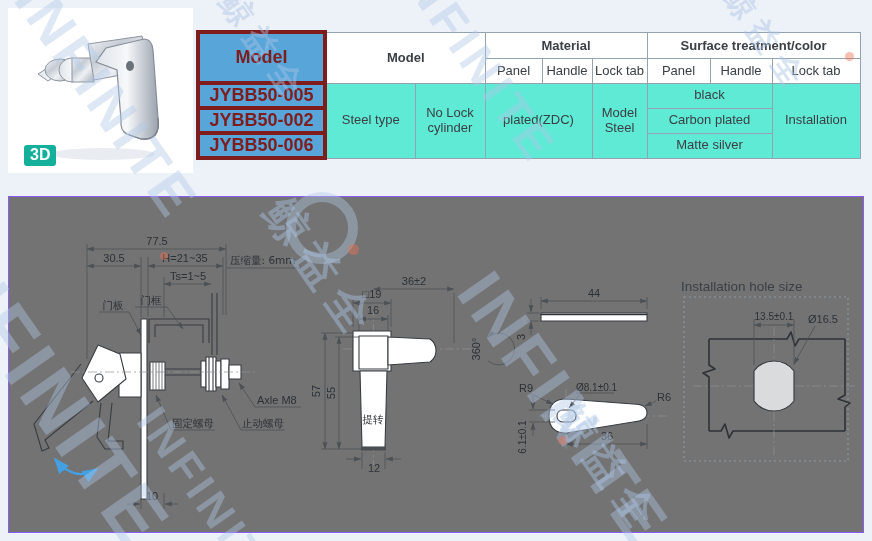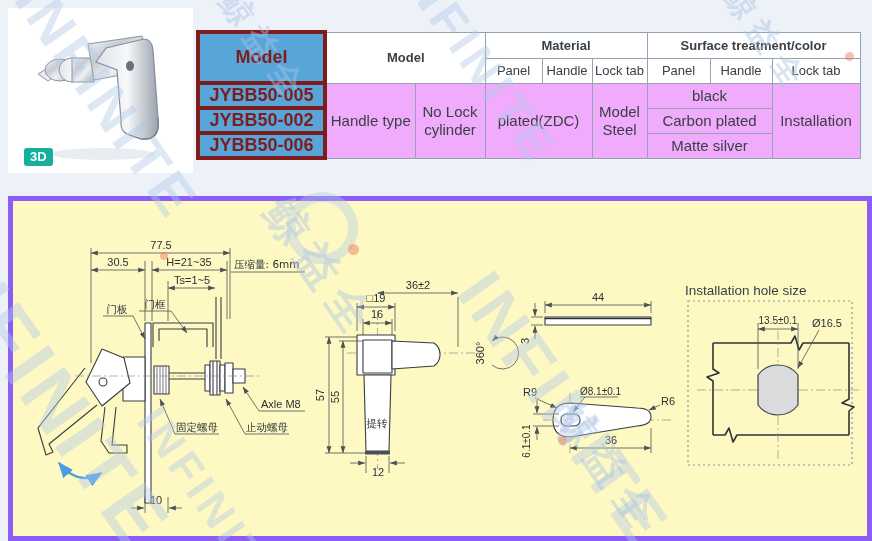--- a/index.html
+++ b/index.html
@@ -11,35 +11,35 @@
   
   .wm-layer{position:absolute;inset:0;z-index:6;pointer-events:none;}
   .wm{position:absolute;font-weight:700;letter-spacing:5px;white-space:nowrap;
       color:rgba(176,200,230,0.42);transform-origin:left top;transform:rotate(55deg);}
   .wm.cjk{letter-spacing:10px;color:rgba(170,196,228,0.45);}
   .wm-dot{position:absolute;border-radius:50%;background:rgba(233,112,84,0.45);}
   .wm-ring{position:absolute;border:10px solid rgba(178,202,230,0.40);border-radius:50%;}
   
   .photo-card{position:absolute;left:8px;top:8px;width:185px;height:165px;background:#ffffff;z-index:2;}
   .badge-3d{position:absolute;left:16px;bottom:7px;background:#14b09b;color:#fff;
-    font-size:13px;font-weight:700;padding:1px 6px 2px 6px;border-radius:3px;z-index:3;}
+    font-size:16px;font-weight:700;padding:1px 6px 2px 6px;border-radius:3px;z-index:3;}
   
   table.spec{position:absolute;left:196px;top:30px;width:662px;z-index:2;
     border-collapse:collapse;table-layout:fixed;}
   table.spec th,table.spec td{border:1px solid #93a3b2;text-align:center;vertical-align:middle;
     padding:0 2px;color:#3b4046;font-weight:400;overflow:hidden;}
   table.spec th{background:#ffffff;font-size:13px;}
   table.spec .top-h{font-weight:600;}
-  table.spec td{background:#f0abfc;font-size:15px;line-height:1.15;}
+  table.spec td{background:#5eead4;font-size:13px;line-height:1.15;}
   table.spec .blue{background:#57a5d9;color:#7f1d1d;font-weight:700;font-size:18px;
     border:4px solid #7f1d1d;}
   tr.r1{height:26px;} tr.r2{height:25px;} tr.rb{height:25px;}
   
-  .draw-panel{position:absolute;left:8px;top:196px;width:854px;height:335px;background:#fef9c3;
-    border:5px solid #8b5cf6;z-index:2;}
+  .draw-panel{position:absolute;left:8px;top:196px;width:854px;height:335px;background:#737373;
+    border:1px solid #8b5cf6;z-index:2;}
   .draw-panel svg{position:absolute;left:0;top:0;}
   
   .obj{stroke:#383d42;stroke-width:1.1;fill:none;stroke-linejoin:round;}
   .objf{stroke:#383d42;stroke-width:1.1;fill:#ffffff;stroke-linejoin:round;}
   .thk{stroke:#2e3338;stroke-width:1.6;fill:none;stroke-linejoin:round;}
   .dim{stroke:#4c5156;stroke-width:0.8;fill:none;}
   .cl{stroke:#8a8f94;stroke-width:0.7;fill:none;stroke-dasharray:9 3 2 3;}
   .hatch{stroke:#383d42;stroke-width:0.7;}
   text.dimt{font:11px "Liberation Sans",sans-serif;fill:#2c3136;}
   text.small{font:10px "Liberation Sans",sans-serif;fill:#2c3136;}
@@ -104,21 +104,21 @@
   <tr class="r2">
     <th>Panel</th>
     <th>Handle</th>
     <th>Lock tab</th>
     <th>Panel</th>
     <th>Handle</th>
     <th>Lock tab</th>
   </tr>
   <tr class="rb">
     <td class="blue">JYBB50-005</td>
-    <td rowspan="3">Handle type</td>
+    <td rowspan="3">Steel type</td>
     <td rowspan="3">No Lock cylinder</td>
     <td rowspan="3" colspan="2">plated(ZDC)</td>
     <td rowspan="3">Model Steel</td>
     <td colspan="2">black</td>
     <td rowspan="3">Installation</td>
   </tr>
   <tr class="rb">
     <td class="blue">JYBB50-002</td>
     <td colspan="2">Carbon plated</td>
   </tr>

